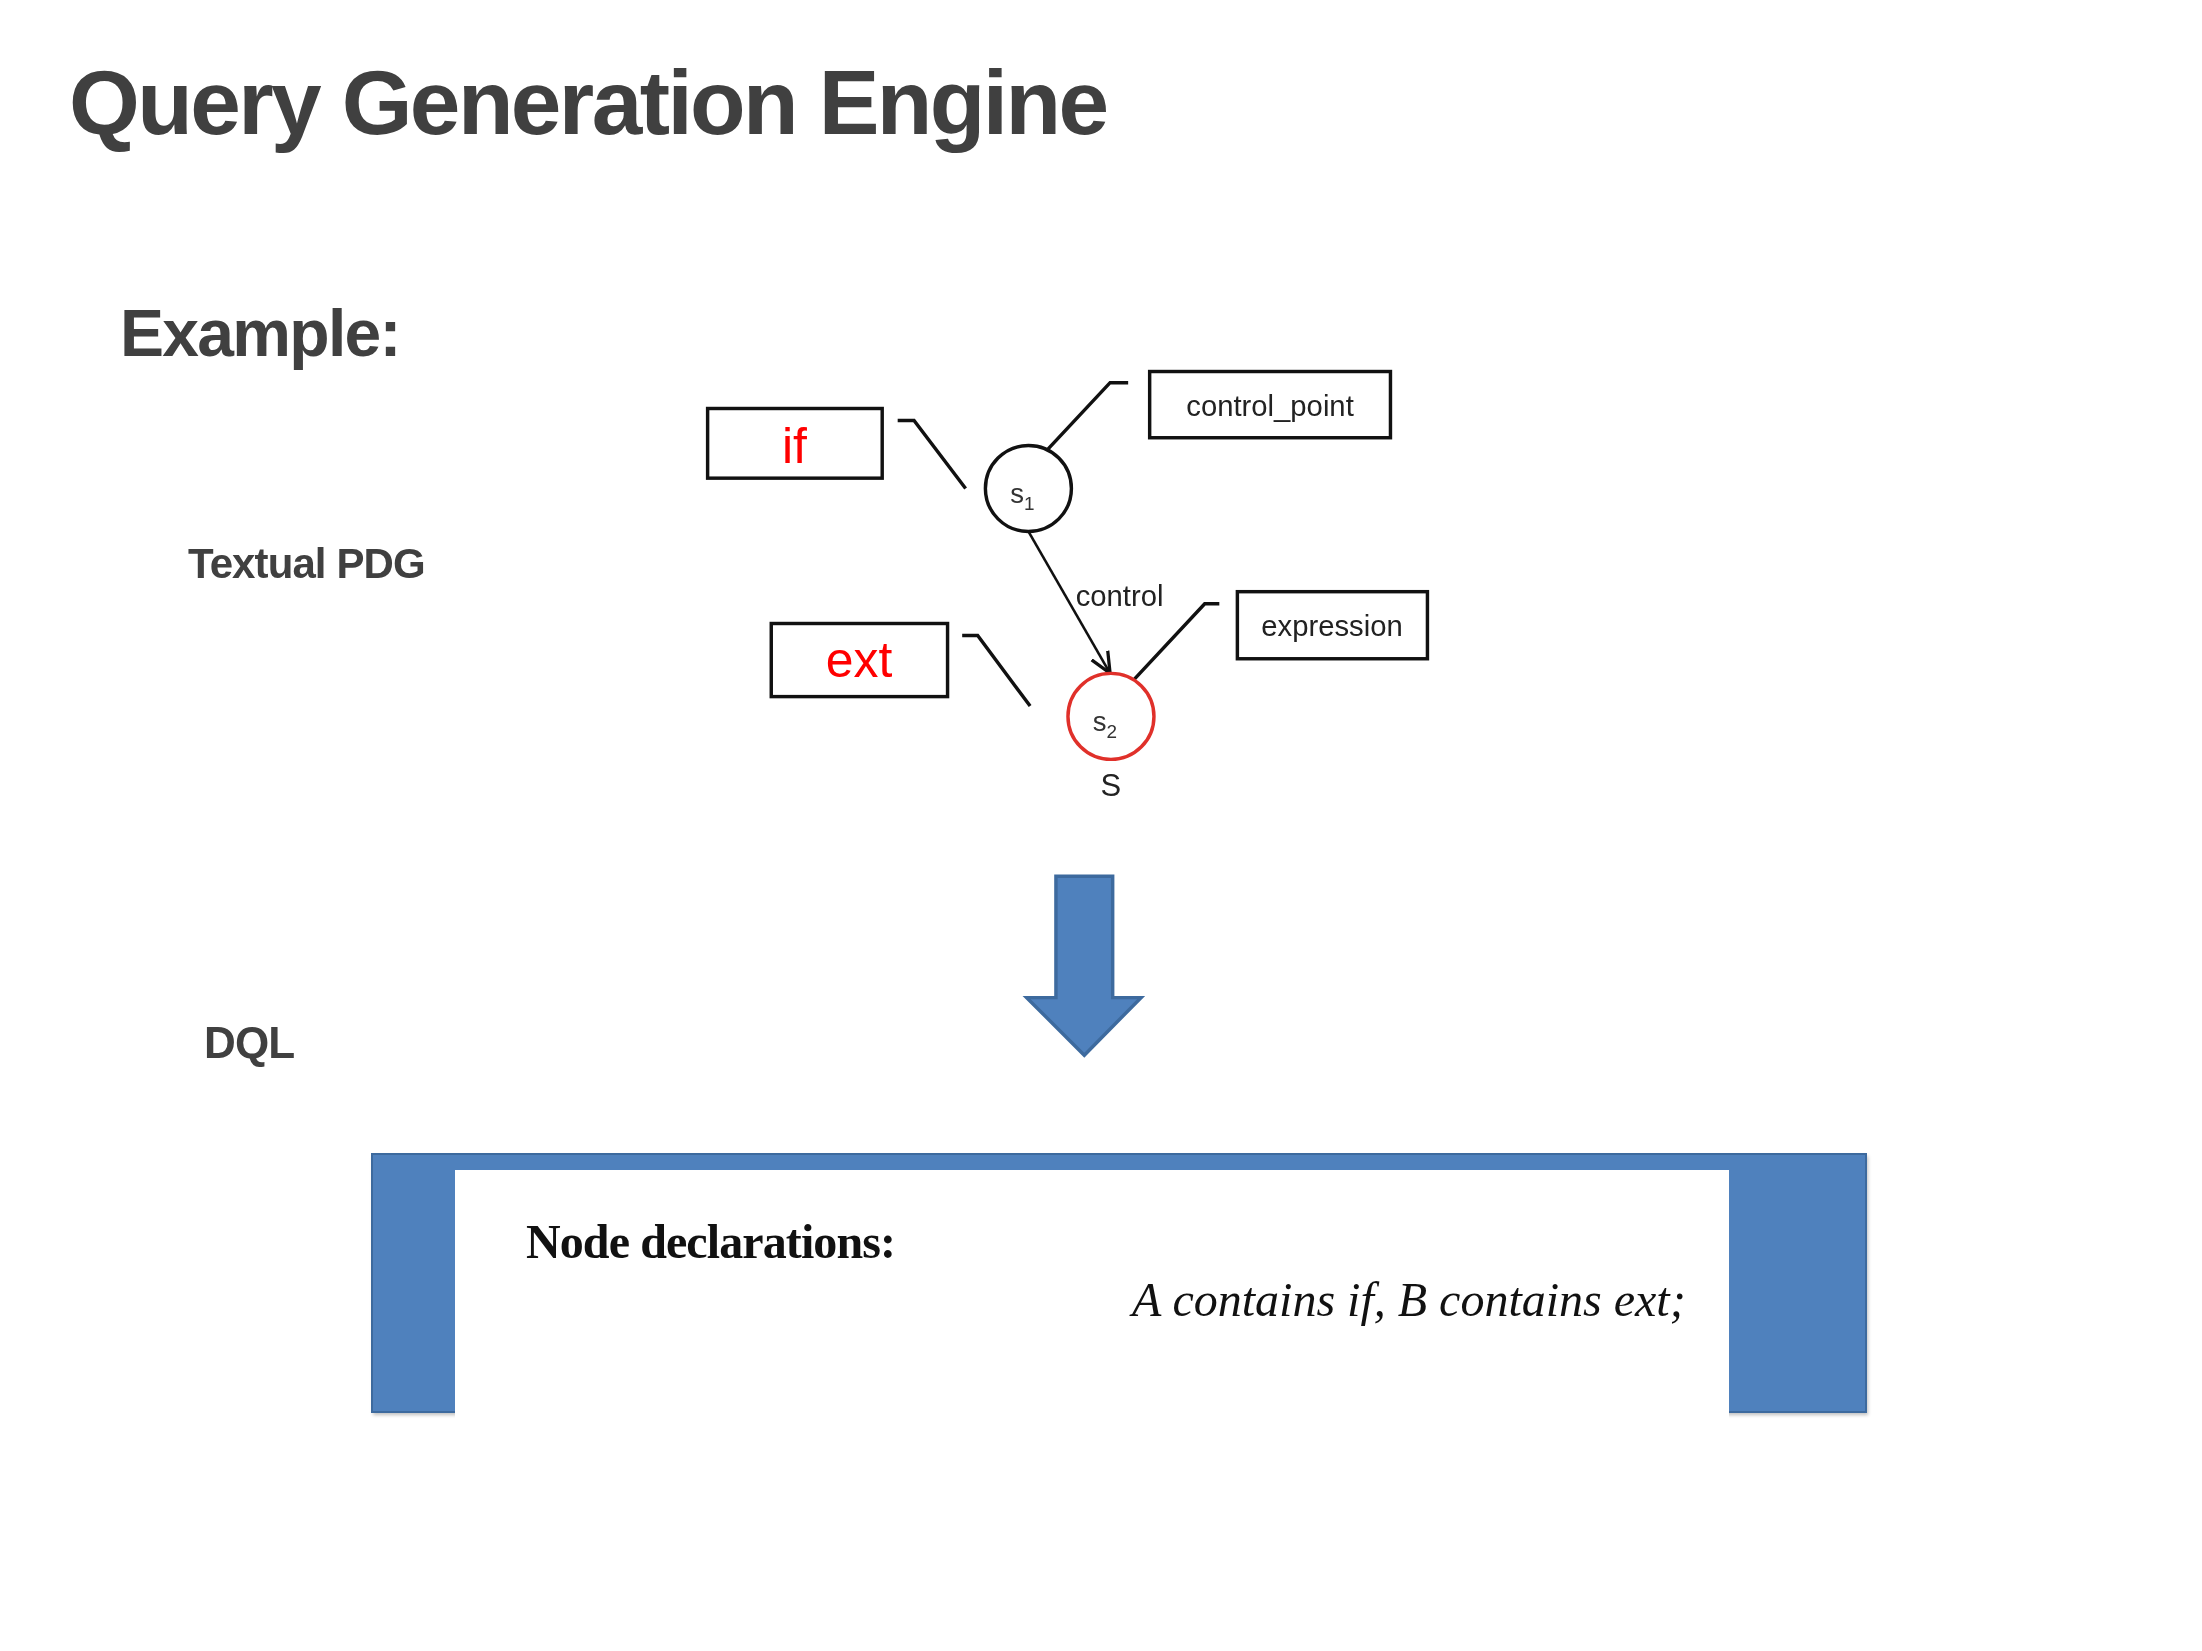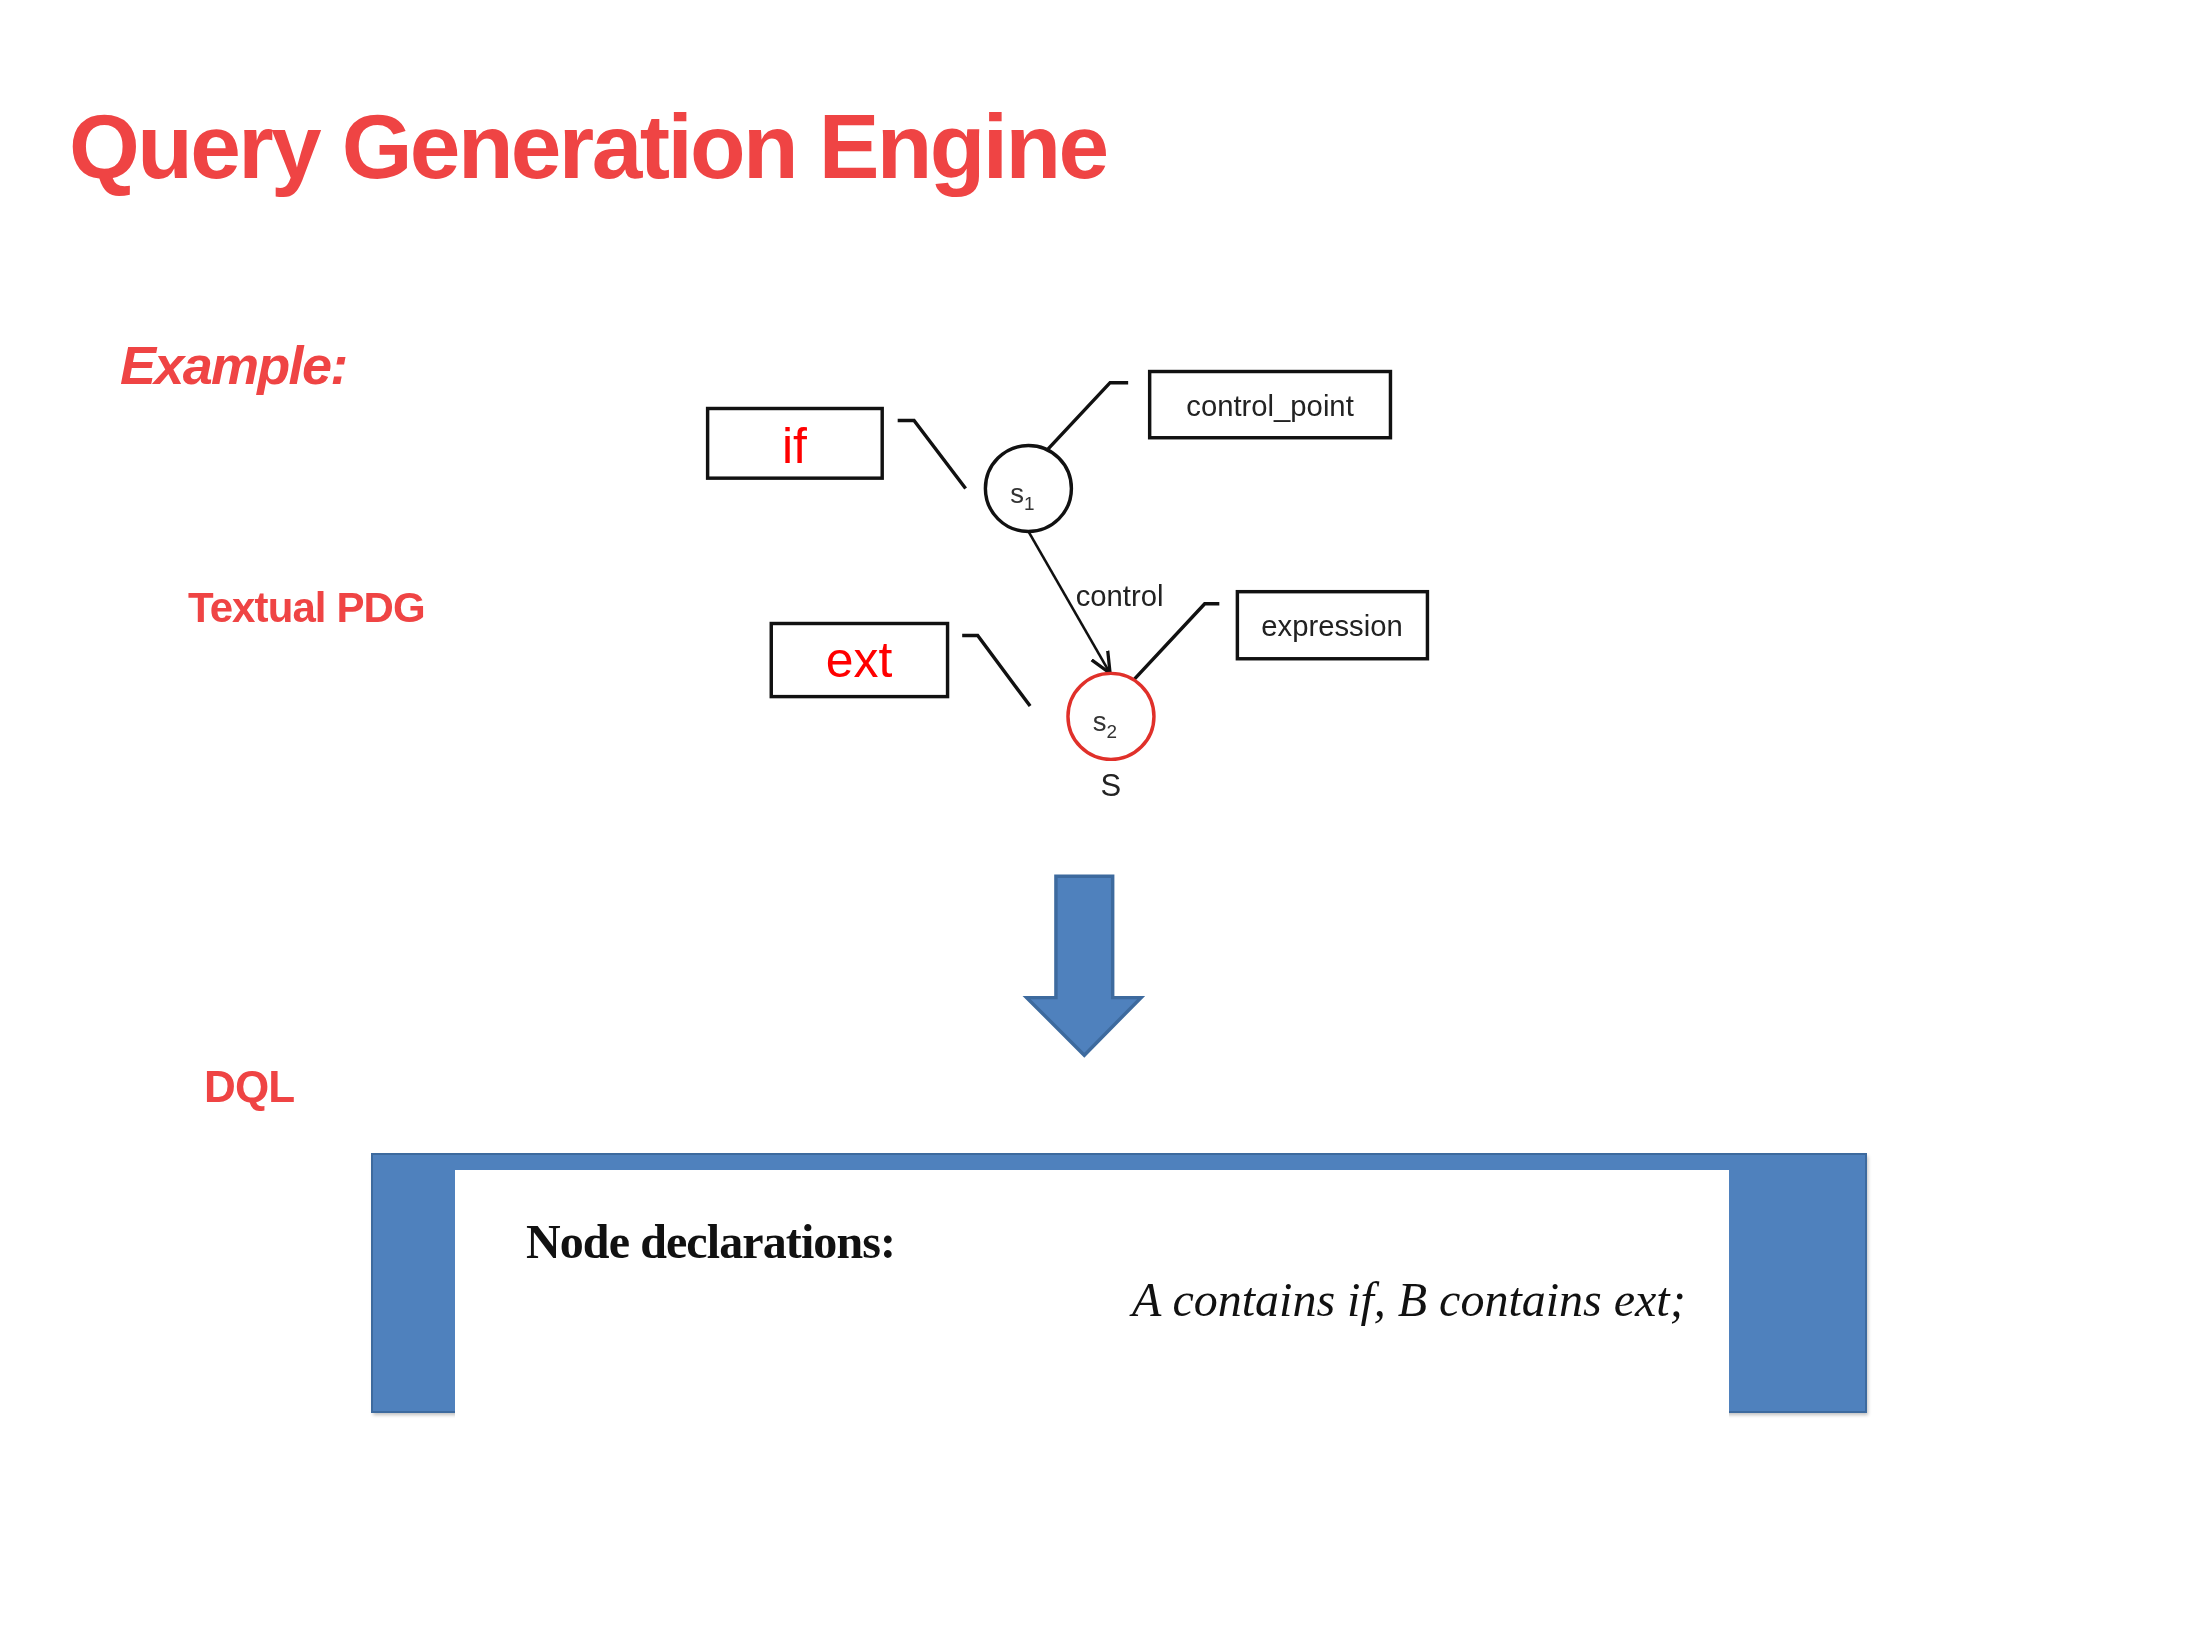--- a/index.html
+++ b/index.html
@@ -1,19 +1,19 @@
 <!DOCTYPE html>
 <html style="font-size:13.8px"><head>
 <meta charset="utf-8">
 <style>
   html, body { margin:0; padding:0; background:#ffffff; }
   body { width:2203px; height:1652px; position:relative; overflow:hidden; font-family:"Liberation Sans", sans-serif; }
-  .heading { position:absolute; font-family:"Liberation Sans", sans-serif; font-weight:bold; color:#ef4444; white-space:nowrap; line-height:1;margin-top:44px; }
+  .heading { position:absolute; font-family:"Liberation Sans", sans-serif; font-weight:bold; color:#404040; white-space:nowrap; line-height:1; }
   #title { left:69px; top:57px; font-size:91px; letter-spacing:-2.6px; }
-  #example { left:120px; top:294px; font-size:54px; letter-spacing:-1.7px;font-style:italic; }
+  #example { left:120px; top:300px; font-size:66px; letter-spacing:-1.7px; }
   #textual { left:188px; top:543px; font-size:42px; letter-spacing:-0.9px; }
   #dql { left:204px; top:1021px; font-size:44px; letter-spacing:-0.9px; }
   svg#diagram { position:absolute; left:0; top:0; }
   .box-text { font-family:"Liberation Sans", sans-serif; }
   #dql-panel { position:absolute; left:371px; top:1153px; width:1496px; height:260px; background:#4f81bd; border:2.6px solid #3d6a9e; box-sizing:border-box; box-shadow: 1.7px 2.6px 3.4px rgba(0,0,0,0.25); }
   #dql-inner { position:absolute; left:82px; top:14.6px; width:1274px; height:318px; background:#ffffff; }
   .dql-row { position:absolute; left:0; width:100%; height:58px; font-family:"Liberation Serif", serif; font-size:48px; line-height:58px; color:#111; white-space:nowrap; }
   .dql-label { position:absolute; left:71px; font-weight:bold; letter-spacing:-0.9px; }
   .dql-value { position:absolute; left:677px; font-style:italic; letter-spacing:0px; }
 </style>

